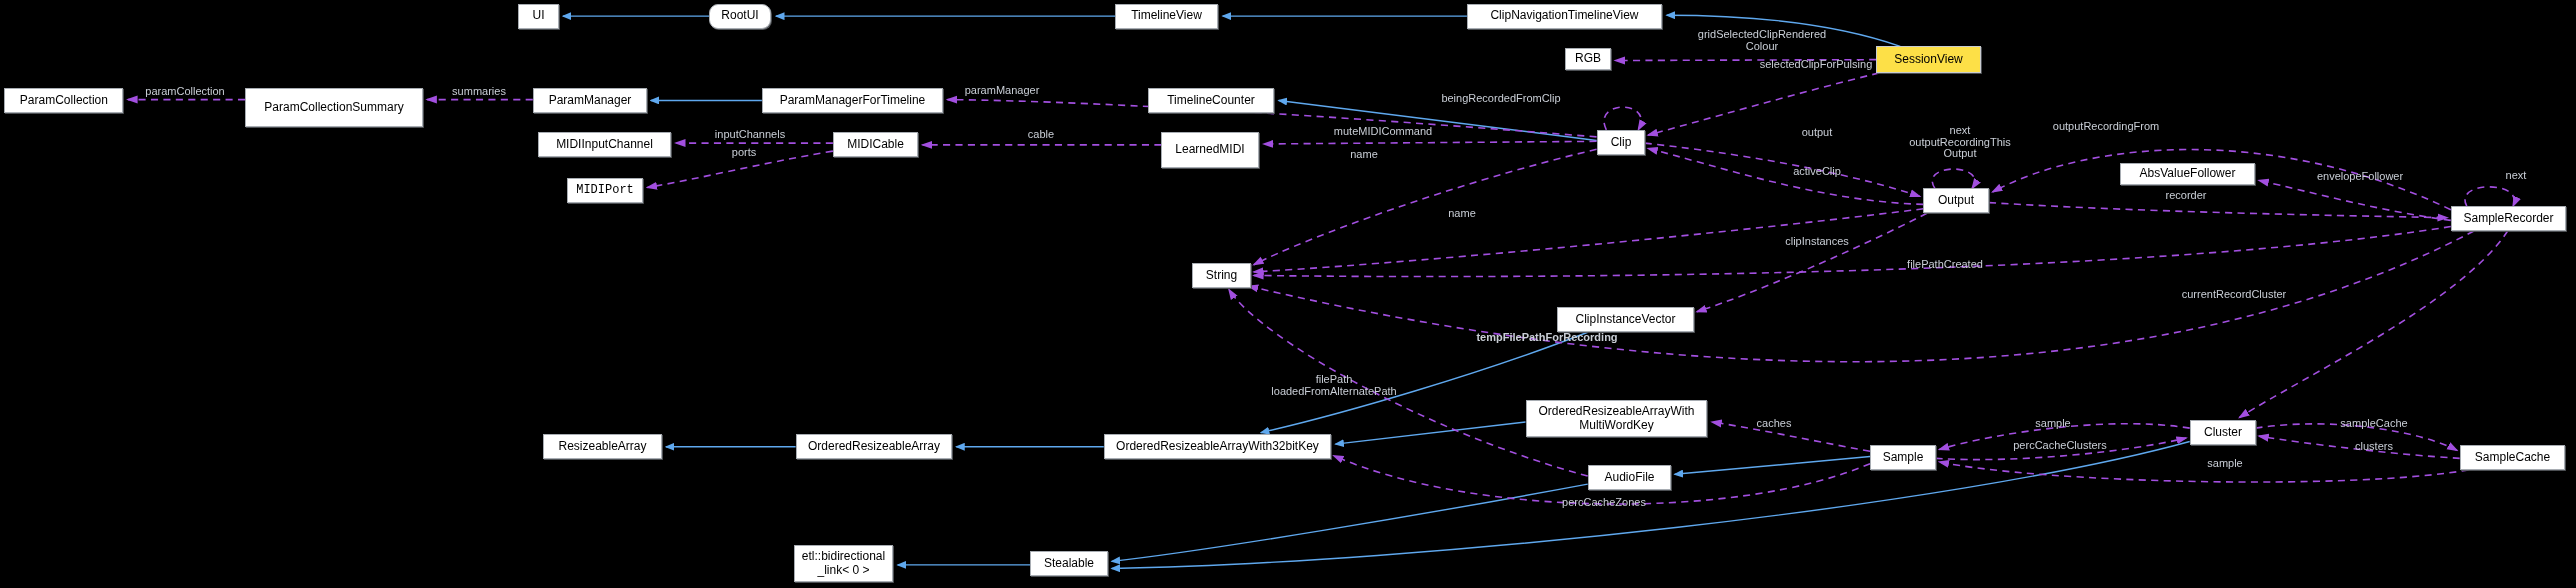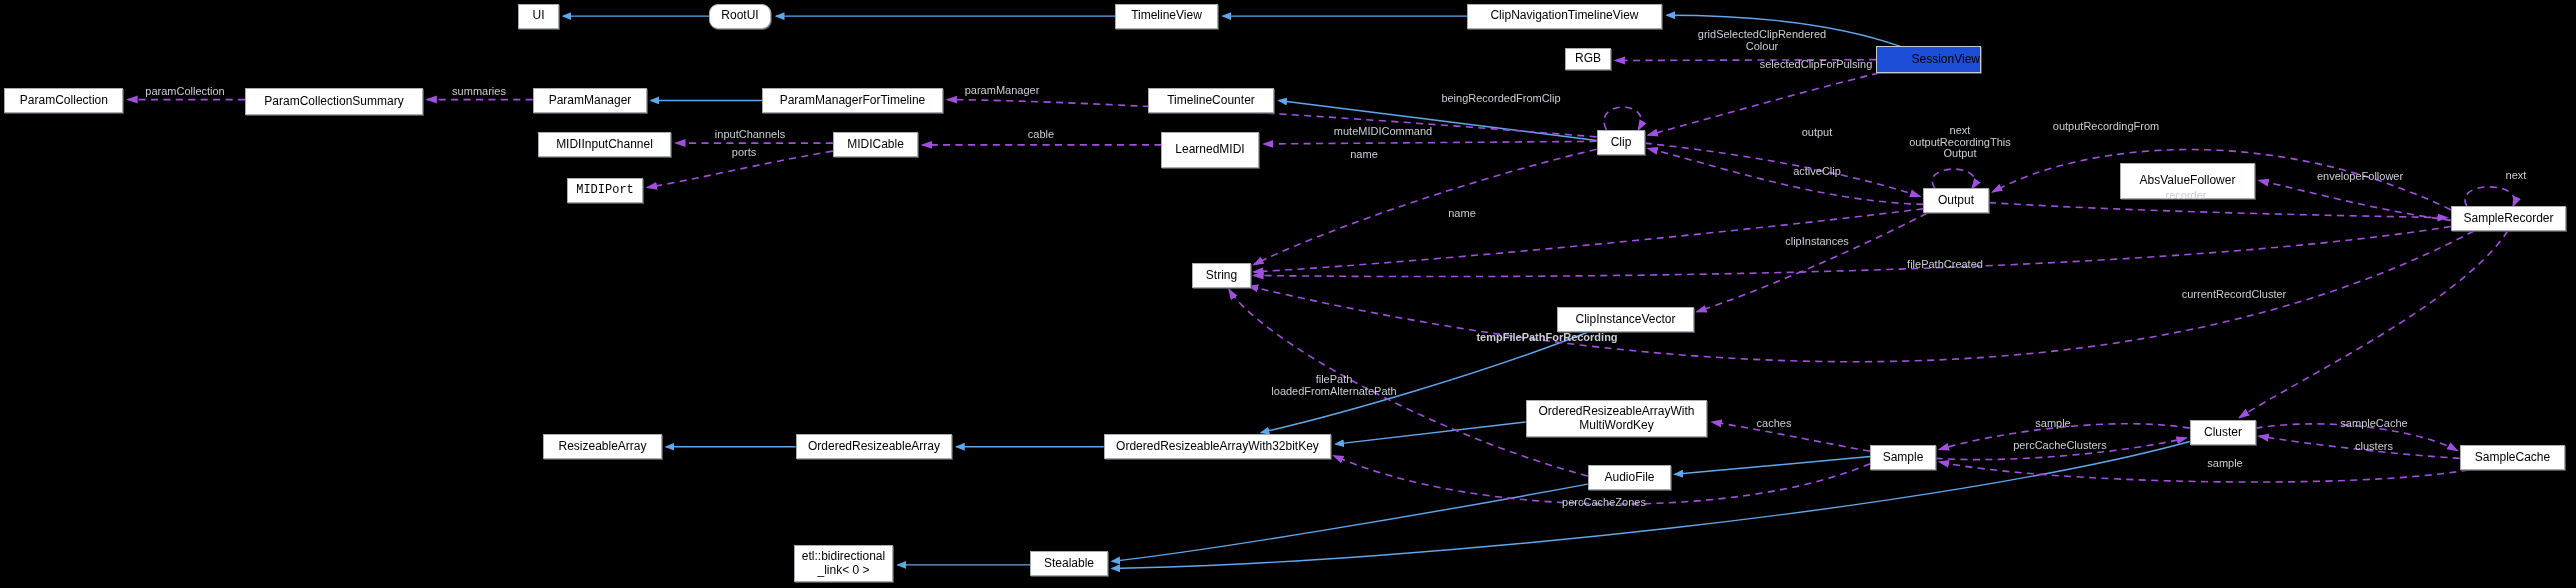--- a/index.html
+++ b/index.html
@@ -4,21 +4,21 @@
 <style>
   html,body{margin:0;padding:0;background:#000;}
   body{width:2576px;height:589px;position:relative;overflow:hidden;
        font-family:"Liberation Sans","DejaVu Sans",sans-serif;}
   #diagram{position:absolute;left:0;top:0;width:2576px;height:589px;}
   svg{position:absolute;left:0;top:0;}
   .node{position:absolute;display:flex;flex-direction:column;align-items:center;justify-content:center;
         background:#fff;border:1.2px solid #a8adb3;box-sizing:border-box;
         color:#000;font-size:12px;line-height:1.15;text-align:center;white-space:nowrap;
         box-shadow:0.9px 0.9px 0 #55585c;cursor:pointer;}
-  .node.highlight{background:#1d4ed8;border-color:#c9cccf;align-items:flex-end;}
+  .node.highlight{background:#fde047;border-color:#c9cccf;}
   .elabel{position:absolute;transform:translate(-50%,-50%);color:#c9ced6;font-size:11px;
           line-height:1.05;text-align:center;white-space:nowrap;pointer-events:none;}
 </style>
 </head>
 <body>
 
 <div id="diagram">
   <svg width="2576" height="589" viewBox="0 0 2901 663">
     <defs>
       <marker id="arrow-blue" markerWidth="11" markerHeight="9" refX="9.5" refY="4.5" orient="auto" markerUnits="userSpaceOnUse">
@@ -91,21 +91,21 @@
       </div>
       <div class="node highlight" style="left: 1876px; top: 46px; width: 105px; height: 27px;">
         <span>SessionView</span>
       </div>
       <div class="node" style="left: 1565px; top: 48px; width: 46px; height: 22px;">
         <span>RGB</span>
       </div>
       <div class="node" style="left: 4.4px; top: 88px; width: 119px; height: 25px;">
         <span>ParamCollection</span>
       </div>
-      <div class="node" style="left: 245px; top: 88px; width: 178px; height: 27px; text-align: center;">
+      <div class="node" style="left: 245px; top: 88px; width: 178px; height: 39px; text-align: center;">
         <span>ParamCollectionSummary</span>
       </div>
       <div class="node" style="left: 533px; top: 88px; width: 114px; height: 25px;">
         <span>ParamManager</span>
       </div>
       <div class="node" style="left: 762px; top: 88px; width: 181px; height: 25px;">
         <span>ParamManagerForTimeline</span>
       </div>
       <div class="node" style="left: 1148px; top: 88px; width: 126px; height: 25px;">
         <span>TimelineCounter</span>
@@ -121,21 +121,21 @@
       </div>
       <div class="node" style="left: 567px; top: 178px; width: 76px; height: 25px; font-family: Liberation Mono, monospace;">
         <span>MIDIPort</span>
       </div>
       <div class="node" style="left: 1597px; top: 130px; width: 48px; height: 25px;">
         <span>Clip</span>
       </div>
       <div class="node" style="left: 1923px; top: 188px; width: 66px; height: 25px;">
         <span>Output</span>
       </div>
-      <div class="node" style="left: 2120px; top: 163px; width: 135px; height: 36px;">
+      <div class="node" style="left: 2120px; top: 163px; width: 135px; height: 22px;">
         <span>AbsValueFollower</span>
       </div>
       <div class="node" style="left: 2451px; top: 206px; width: 115px; height: 25px;">
         <span>SampleRecorder</span>
       </div>
       <div class="node" style="left: 1192px; top: 263px; width: 59px; height: 25px;">
         <span>String</span>
       </div>
       <div class="node" style="left: 1557px; top: 307px; width: 137px; height: 25px;">
         <span>ClipInstanceVector</span>

